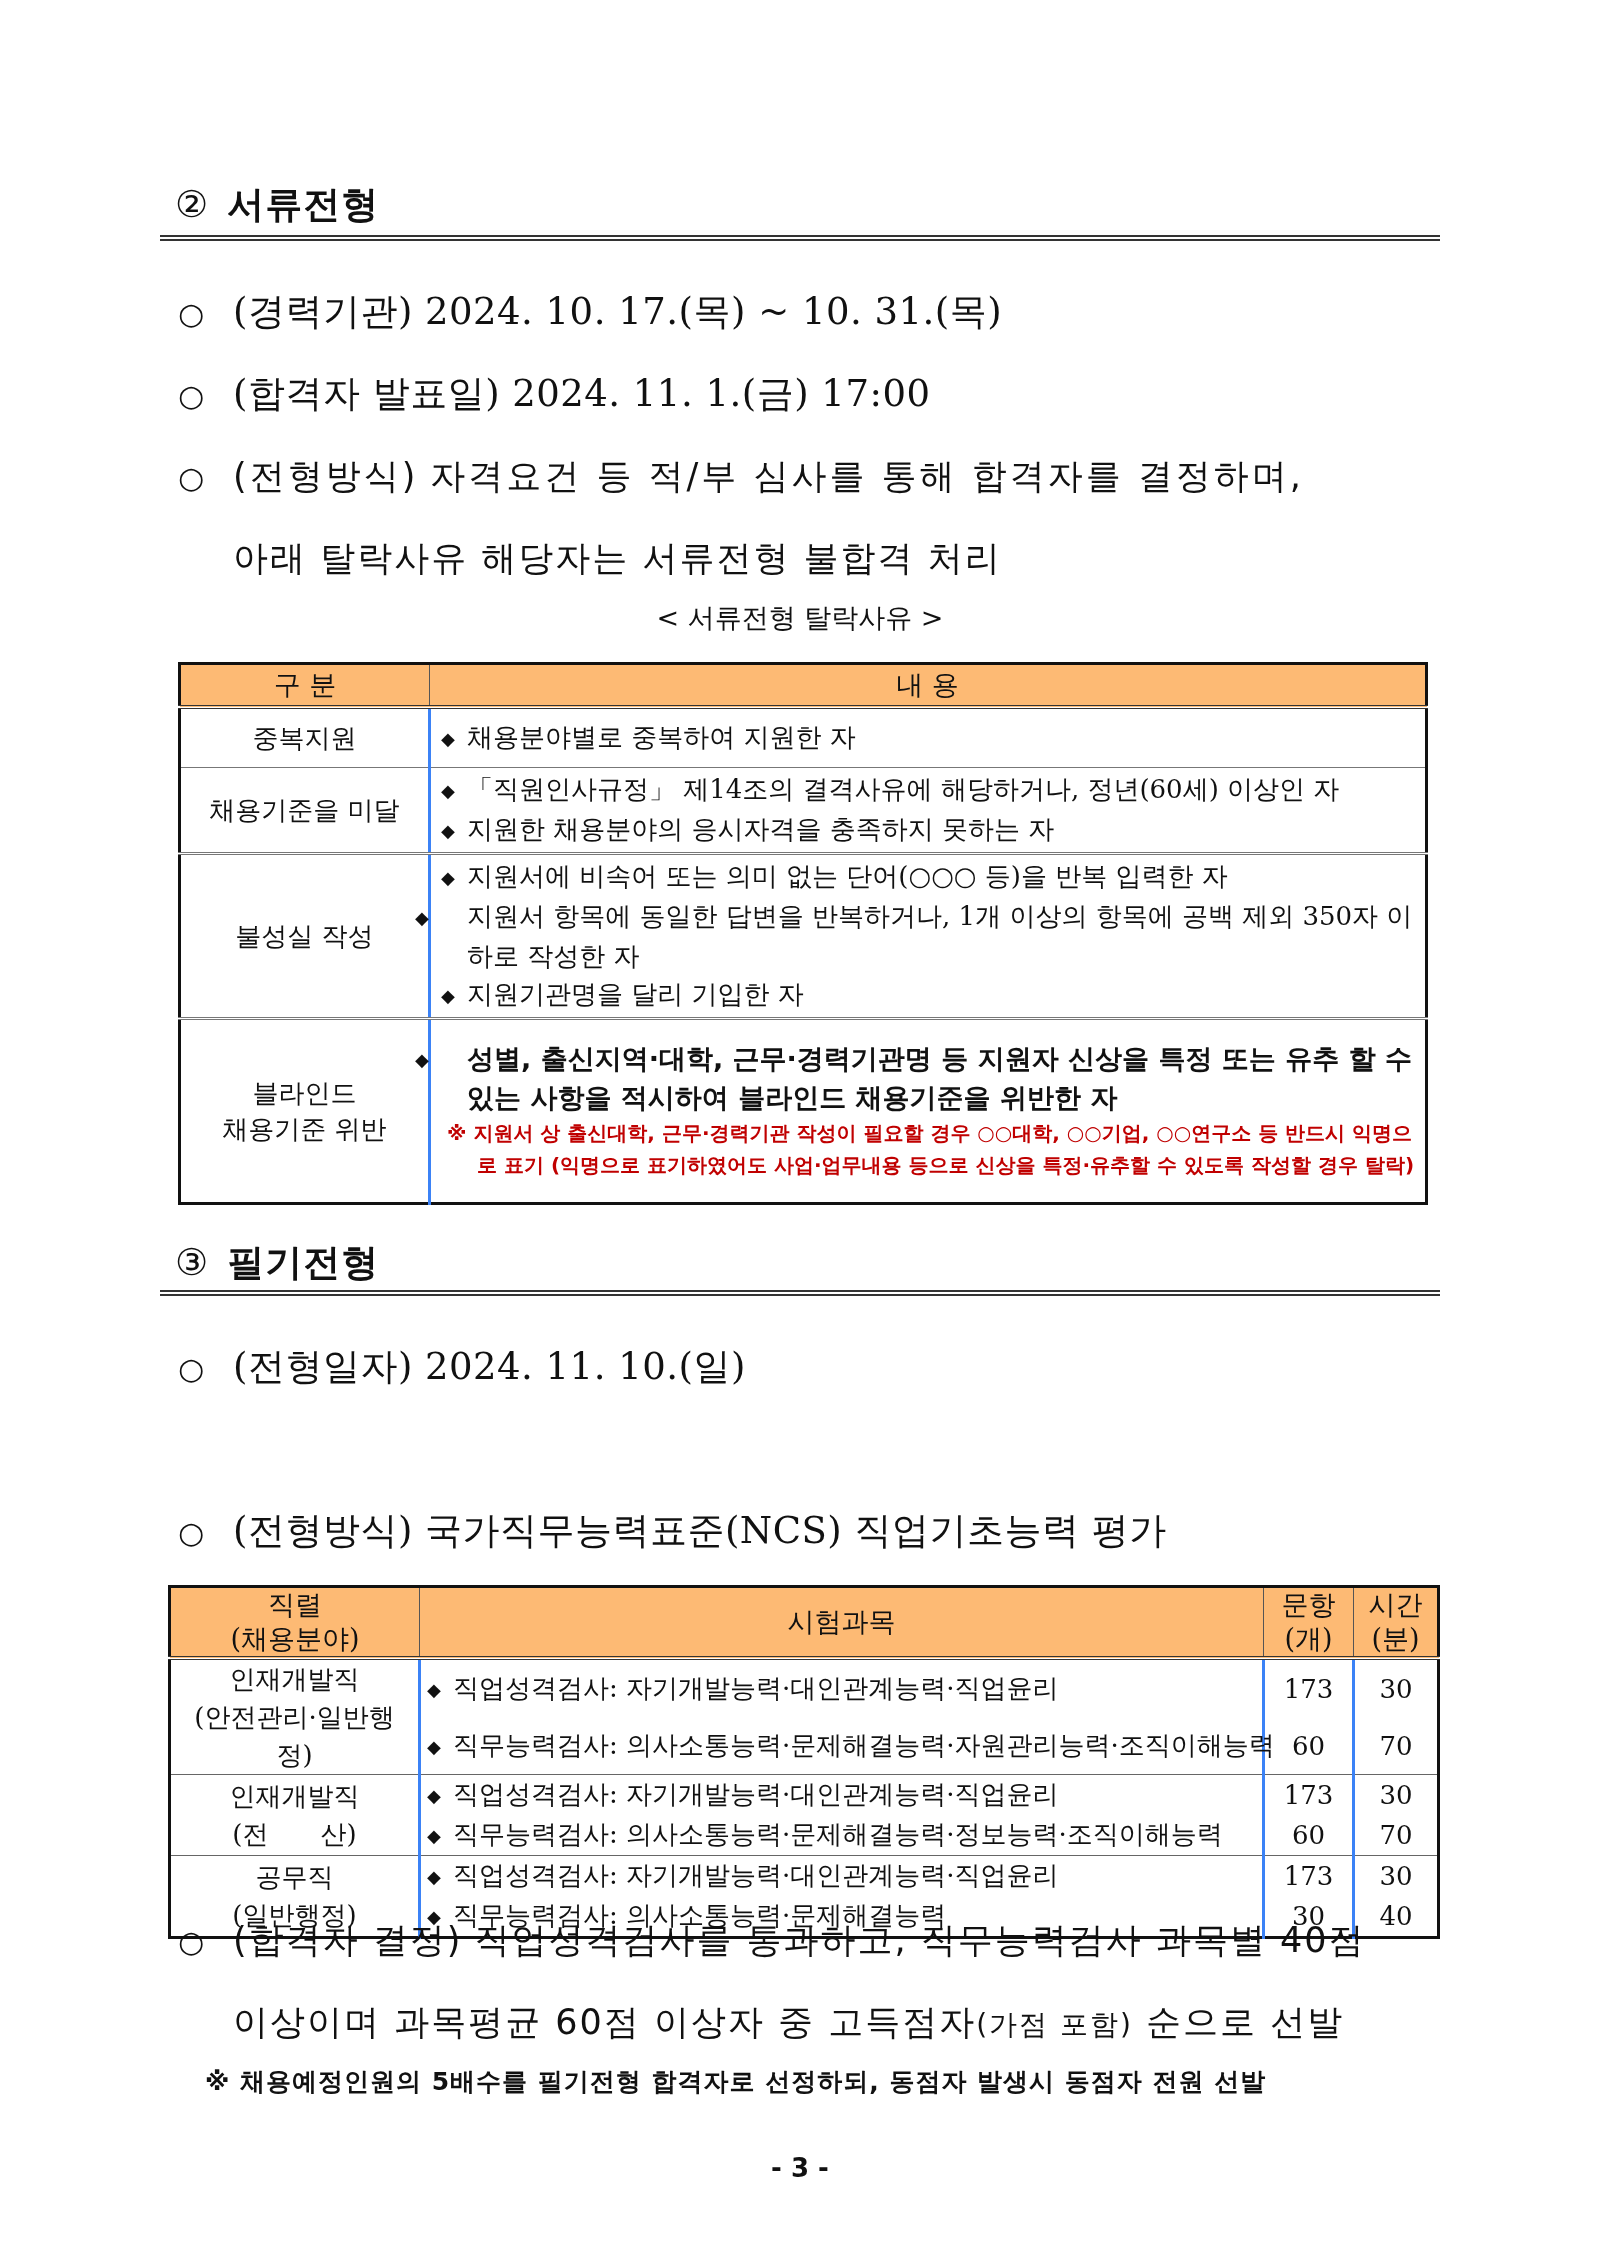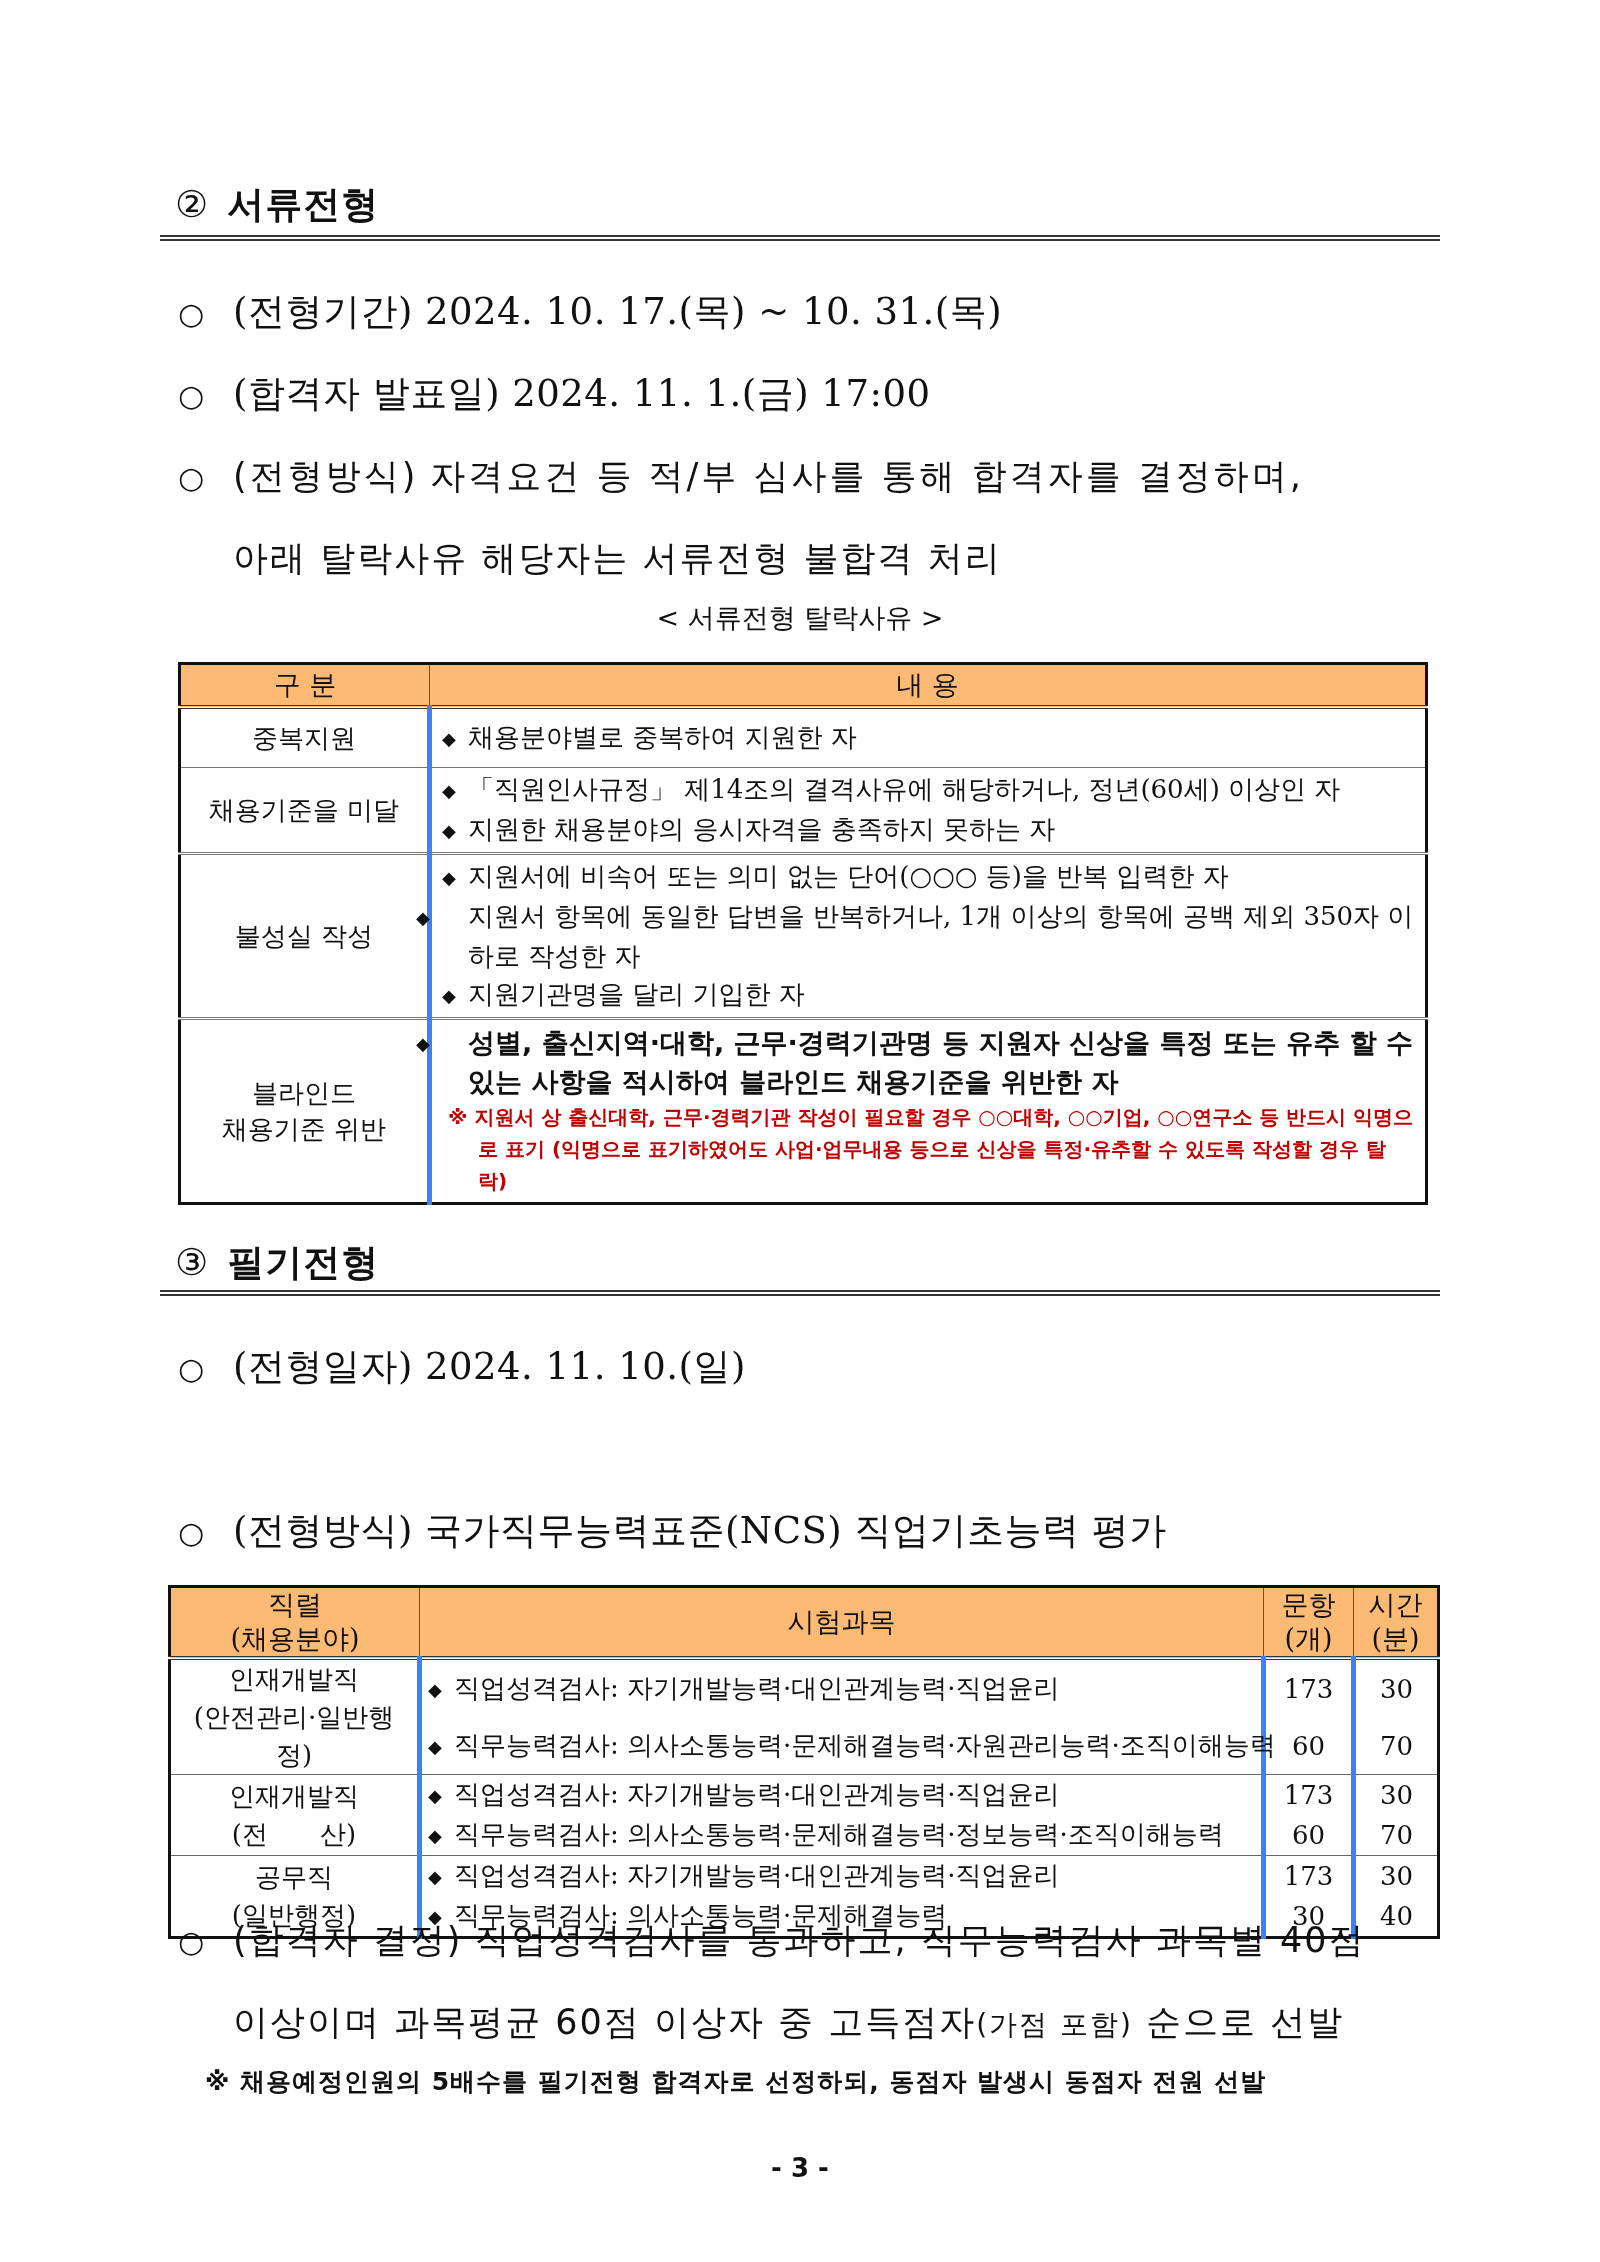--- a/index.html
+++ b/index.html
@@ -30,21 +30,21 @@
 
   .caption {
     position: absolute; left: 0; width: 1600px; text-align: center;
     font-family: "DejaVu Sans", "Liberation Sans", sans-serif; font-size: 27px;
   }
 
   table { border-collapse: collapse; position: absolute; table-layout: fixed; }
   .t1 { left: 178px; top: 662px; width: 1250px; border: 3px solid #111; }
   .t2 { left: 168px; top: 1585px; width: 1272px; border: 3px solid #111; }
   th { background: #fdba74; font-weight: normal; font-size: 27px; border-bottom: 4px double #333; border-left: 1px solid #555; }
-  td { font-size: 26px; border-left: 5px solid #3b82f6; vertical-align: middle; }
+  td { font-size: 26px; border-left: 3px solid #3b82f6; vertical-align: middle; }
   .t1 td, .t1 th { padding: 2px 10px; }
   .t2 td, .t2 th { padding: 0 6px; }
   .t1 tr.row td { border-top: 1px solid #777; }
   .t1 tr.row.heavy td { border-top: 3px double #777; }
   td.cat { text-align: center; line-height: 36px; }
   .item { line-height: 38px; white-space: nowrap; }
   .item .dia { font-size: 18px; display: inline-block; width: 26px; vertical-align: middle; }
   .item.wrap { white-space: normal; padding-left: 26px; text-indent: -26px; }
   .bold { font-weight: bold; font-family: "DejaVu Sans", "Liberation Sans", sans-serif; font-size: 27px; }
   .red { color: #c00000; font-weight: bold; font-family: "DejaVu Sans", "Liberation Sans", sans-serif; font-size: 20px; line-height: 32px; padding-left: 36px; text-indent: -30px; white-space: normal; }
@@ -63,21 +63,21 @@
 <body>
 
 <div class="page">
 
   <div class="section-title" style="top:180px;">
     <span class="num">②</span><span>서류전형</span>
   </div>
   <div class="rule" style="top:235px;"></div>
 
   <div class="bullet" style="top:272px;">
-    <span class="mark">○</span><span class="key">(전형기간)</span><span>2024. 10. 17.(목) ~ 10. 31.(목)</span>
+    <span class="mark">○</span><span class="key">(경력기관)</span><span>2024. 10. 17.(목) ~ 10. 31.(목)</span>
   </div>
   <div class="bullet" style="top:354px;">
     <span class="mark">○</span><span class="key">(합격자 발표일)</span><span>2024. 11. 1.(금) 17:00</span>
   </div>
   <div class="bullet bullet-sans" style="top:436px; letter-spacing:3px;">
     <span class="mark">○</span><span class="key">(전형방식)</span><span>자격요건 등 적/부 심사를 통해 합격자를 결정하며,</span>
   </div>
   <div class="cont" style="top:518px; line-height:80px;">아래 탈락사유 해당자는 서류전형 불합격 처리</div>
 
   <div class="caption" style="top:600px;">&lt; 서류전형 탈락사유 &gt;</div>

